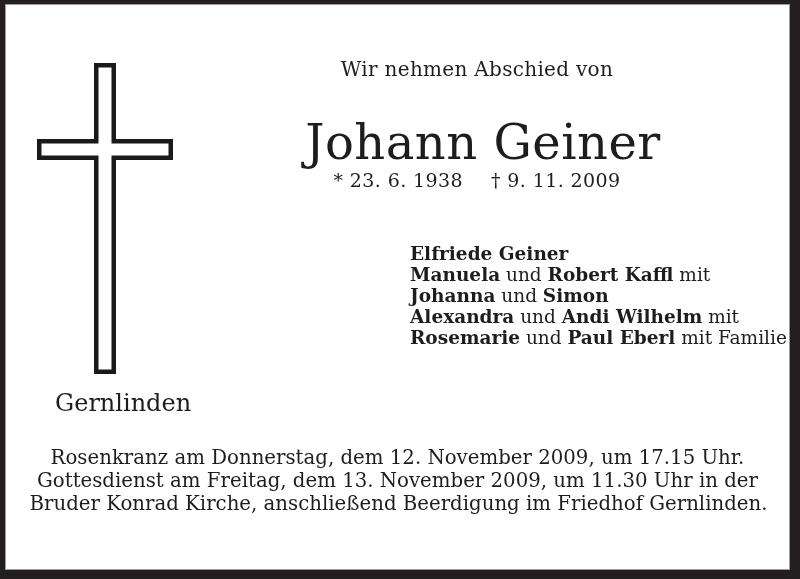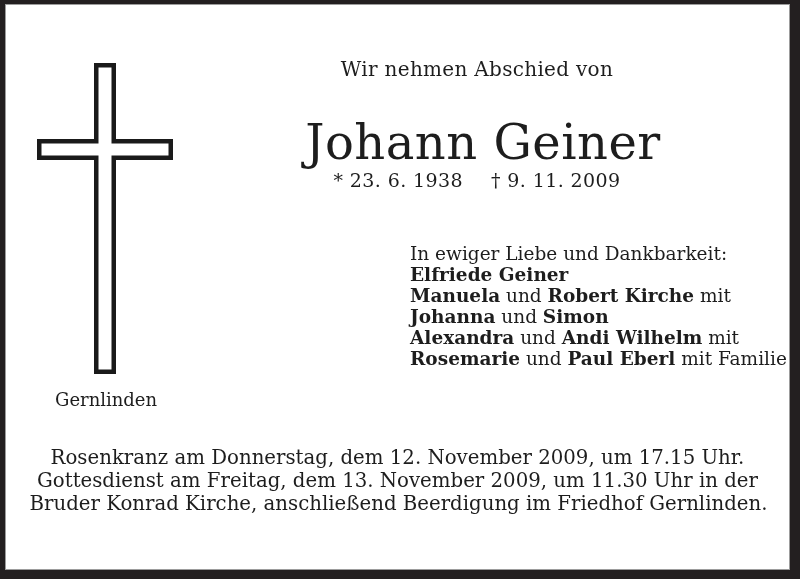--- a/index.html
+++ b/index.html
@@ -76,21 +76,21 @@
     line-height: 21px;
     white-space: nowrap;
   }
   .mourner-line { white-space: nowrap; }
   .mourners .b { font-weight: 700; }
   
   .place {
     position: absolute;
     left: 49px;
     top: 384px;
-    font-size: 18px;
+    font-size: 24px;
     line-height: 1.2;
   }
   
   .cross-wrap {
     position: absolute;
     left: 28px;
     top: 56px;
     width: 142px;
     height: 315px;
   }
@@ -125,24 +125,23 @@
     <div class="announce-col">
       <div class="intro-line">Wir nehmen Abschied von</div>
       <div class="deceased-name">Johann Geiner</div>
       <div class="dates-row">
         <span>* 23. 6. 1938</span>
         <span>† 9. 11. 2009</span>
       </div>
     </div>
 
     <div class="mourners">
-      <div class="mourner-line">In ewiger Liebe und Dankbarkeit:</div>
       <div id="mourner-lines">
           <div class="mourner-line"><span class="b">Elfriede Geiner</span></div>
-          <div class="mourner-line"><span class="b">Manuela</span><span> und </span><span class="b">Robert Kirche</span><span> mit</span></div>
+          <div class="mourner-line"><span class="b">Manuela</span><span> und </span><span class="b">Robert Kaffl</span><span> mit</span></div>
           <div class="mourner-line"><span class="b">Johanna</span><span> und </span><span class="b">Simon</span></div>
           <div class="mourner-line"><span class="b">Alexandra</span><span> und </span><span class="b">Andi Wilhelm</span><span> mit</span></div>
           <div class="mourner-line"><span class="b">Rosemarie</span><span> und </span><span class="b">Paul Eberl</span><span> mit Familie</span></div>
         </div>
     </div>
 
     <div class="schedule">
       <div>Rosenkranz am Donnerstag, dem 12. November 2009, um 17.15 Uhr.</div>
       <div>Gottesdienst am Freitag, dem 13. November 2009, um 11.30 Uhr in der</div>
       <div>Bruder Konrad Kirche, anschließend Beerdigung im Friedhof Gernlinden.</div>

